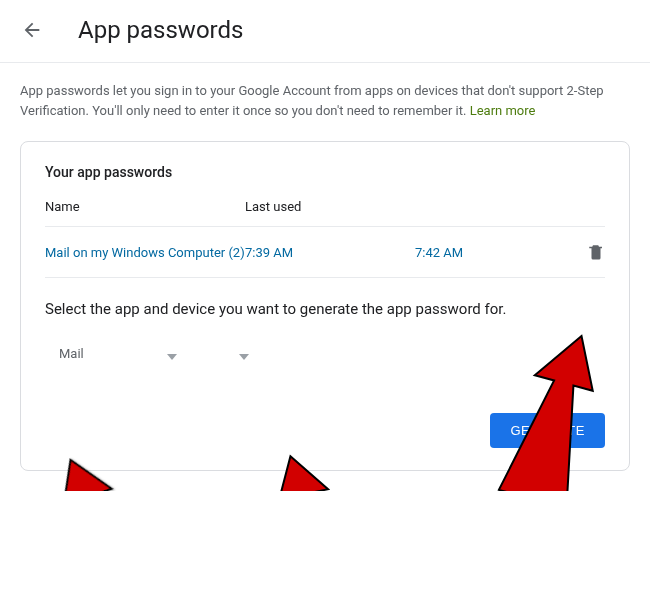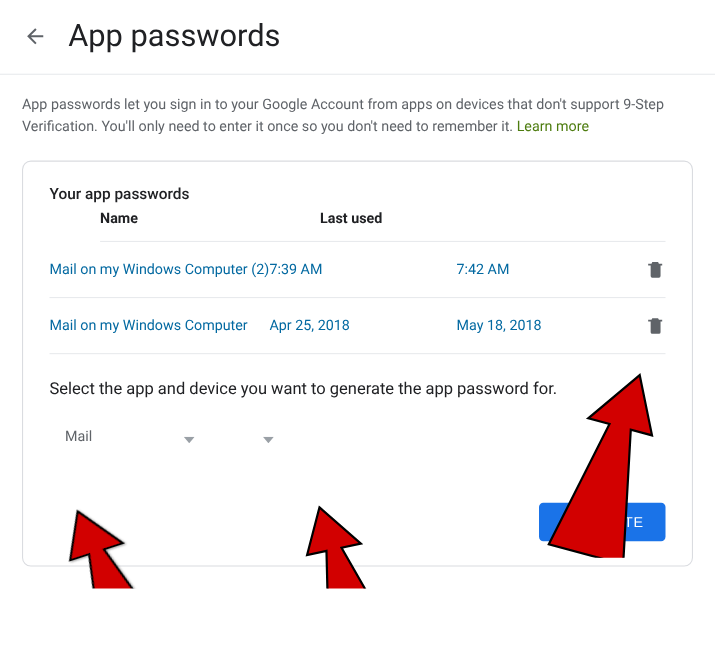--- a/index.html
+++ b/index.html
@@ -18,23 +18,24 @@
     .back-icon {
       width: 24px;
       height: 24px;
       margin-right: 18px;
       cursor: pointer;
       display: flex;
       align-items: center;
       justify-content: center;
     }
     .page-title {
-      font-size: 28px;
+      font-size: 24px;
       font-weight: 400;
       color: #202124;
+      margin-left: 16px;
     }
     .description-section {
       padding: 18px 20px 20px 20px;
       font-size: 13px;
       color: #5f6368;
       line-height: 1.55;
     }
     .link {
       color: #4d7c0f;
       cursor: pointer;
@@ -43,36 +44,35 @@
       margin: 0 20px 20px 20px;
       border: 1px solid #dadce0;
       border-radius: 8px;
       padding: 22px 24px;
       position: relative;
     }
     .card-title {
       font-size: 14px;
       font-weight: 500;
       color: #202124;
-      margin-bottom: 7px;
+      margin-bottom: 19px;
     }
     .table {
       width: 100%;
     }
     .thead, .trow {
       display: flex;
       align-items: center;
       border-bottom: 1px solid #e8eaed;
     }
     .thead {
       padding-bottom: 12px;
       font-size: 13px;
       color: #202124;
-      font-weight: 700;
-      margin-left: 46px;
+      font-weight: 400;
     }
     .trow {
       padding: 16px 0;
       font-size: 13px;
       color: #0369a1;
     }
     .col-name { flex: 0 0 200px; }
     .col-created { flex: 0 0 170px; }
     .col-used { flex: 1; }
     .col-del { flex: 0 0 32px; display: flex; justify-content: flex-end; }
@@ -131,21 +131,21 @@
 <div class="header">
   <div class="back-icon">
     <svg viewBox="0 0 24 24" width="22" height="22" fill="#5f6368">
         <path d="M20 11H7.83l5.59-5.59L12 4l-8 8 8 8 1.41-1.41L7.83 13H20v-2z"></path>
       </svg>
   </div>
   <h1 class="page-title">App passwords</h1>
 </div>
 
 <div class="description-section">
-  <span>App passwords let you sign in to your Google Account from apps on devices that don't support 9-Step Verification. You'll only need to enter it once so you don't need to remember it. </span><span class="link">Learn more</span>
+  <span>App passwords let you sign in to your Google Account from apps on devices that don't support 2-Step Verification. You'll only need to enter it once so you don't need to remember it. </span><span class="link">Learn more</span>
 </div>
 
 <div class="card">
   <div class="card-title">Your app passwords</div>
 
   <div class="table">
     <div class="thead">
       <div class="col-name">Name</div>
       <div class="col-used">Last used</div>
       <div class="col-del"></div>
@@ -157,32 +157,20 @@
       <div class="col-used">7:42 AM</div>
       <div class="col-del">
         <span class="trash-icon">
           <svg viewBox="0 0 24 24" width="18" height="18" fill="#5f6368">
               <path d="M6 7h12v13a2 2 0 0 1-2 2H8a2 2 0 0 1-2-2V7zm3-4h6l1 2h4v2H3V5h4l1-2z"></path>
             </svg>
         </span>
       </div>
     </div>
 
-    <div class="trow">
-      <div class="col-name">Mail on my Windows Computer</div>
-      <div class="col-created">Apr 25, 2018</div>
-      <div class="col-used">May 18, 2018</div>
-      <div class="col-del">
-        <span class="trash-icon">
-          <svg viewBox="0 0 24 24" width="18" height="18" fill="#5f6368">
-              <path d="M6 7h12v13a2 2 0 0 1-2 2H8a2 2 0 0 1-2-2V7zm3-4h6l1 2h4v2H3V5h4l1-2z"></path>
-            </svg>
-        </span>
-      </div>
-    </div>
   </div>
 
   <div class="select-label">Select the app and device you want to generate the app password for.</div>
 
   <div class="selects-row">
     <div class="select">
       <span>Mail</span>
       <span class="dropdown-icon">
         <svg viewBox="0 0 10 6" width="10" height="6" fill="#9aa0a6">
             <path d="M0 0l5 6 5-6z"></path>

